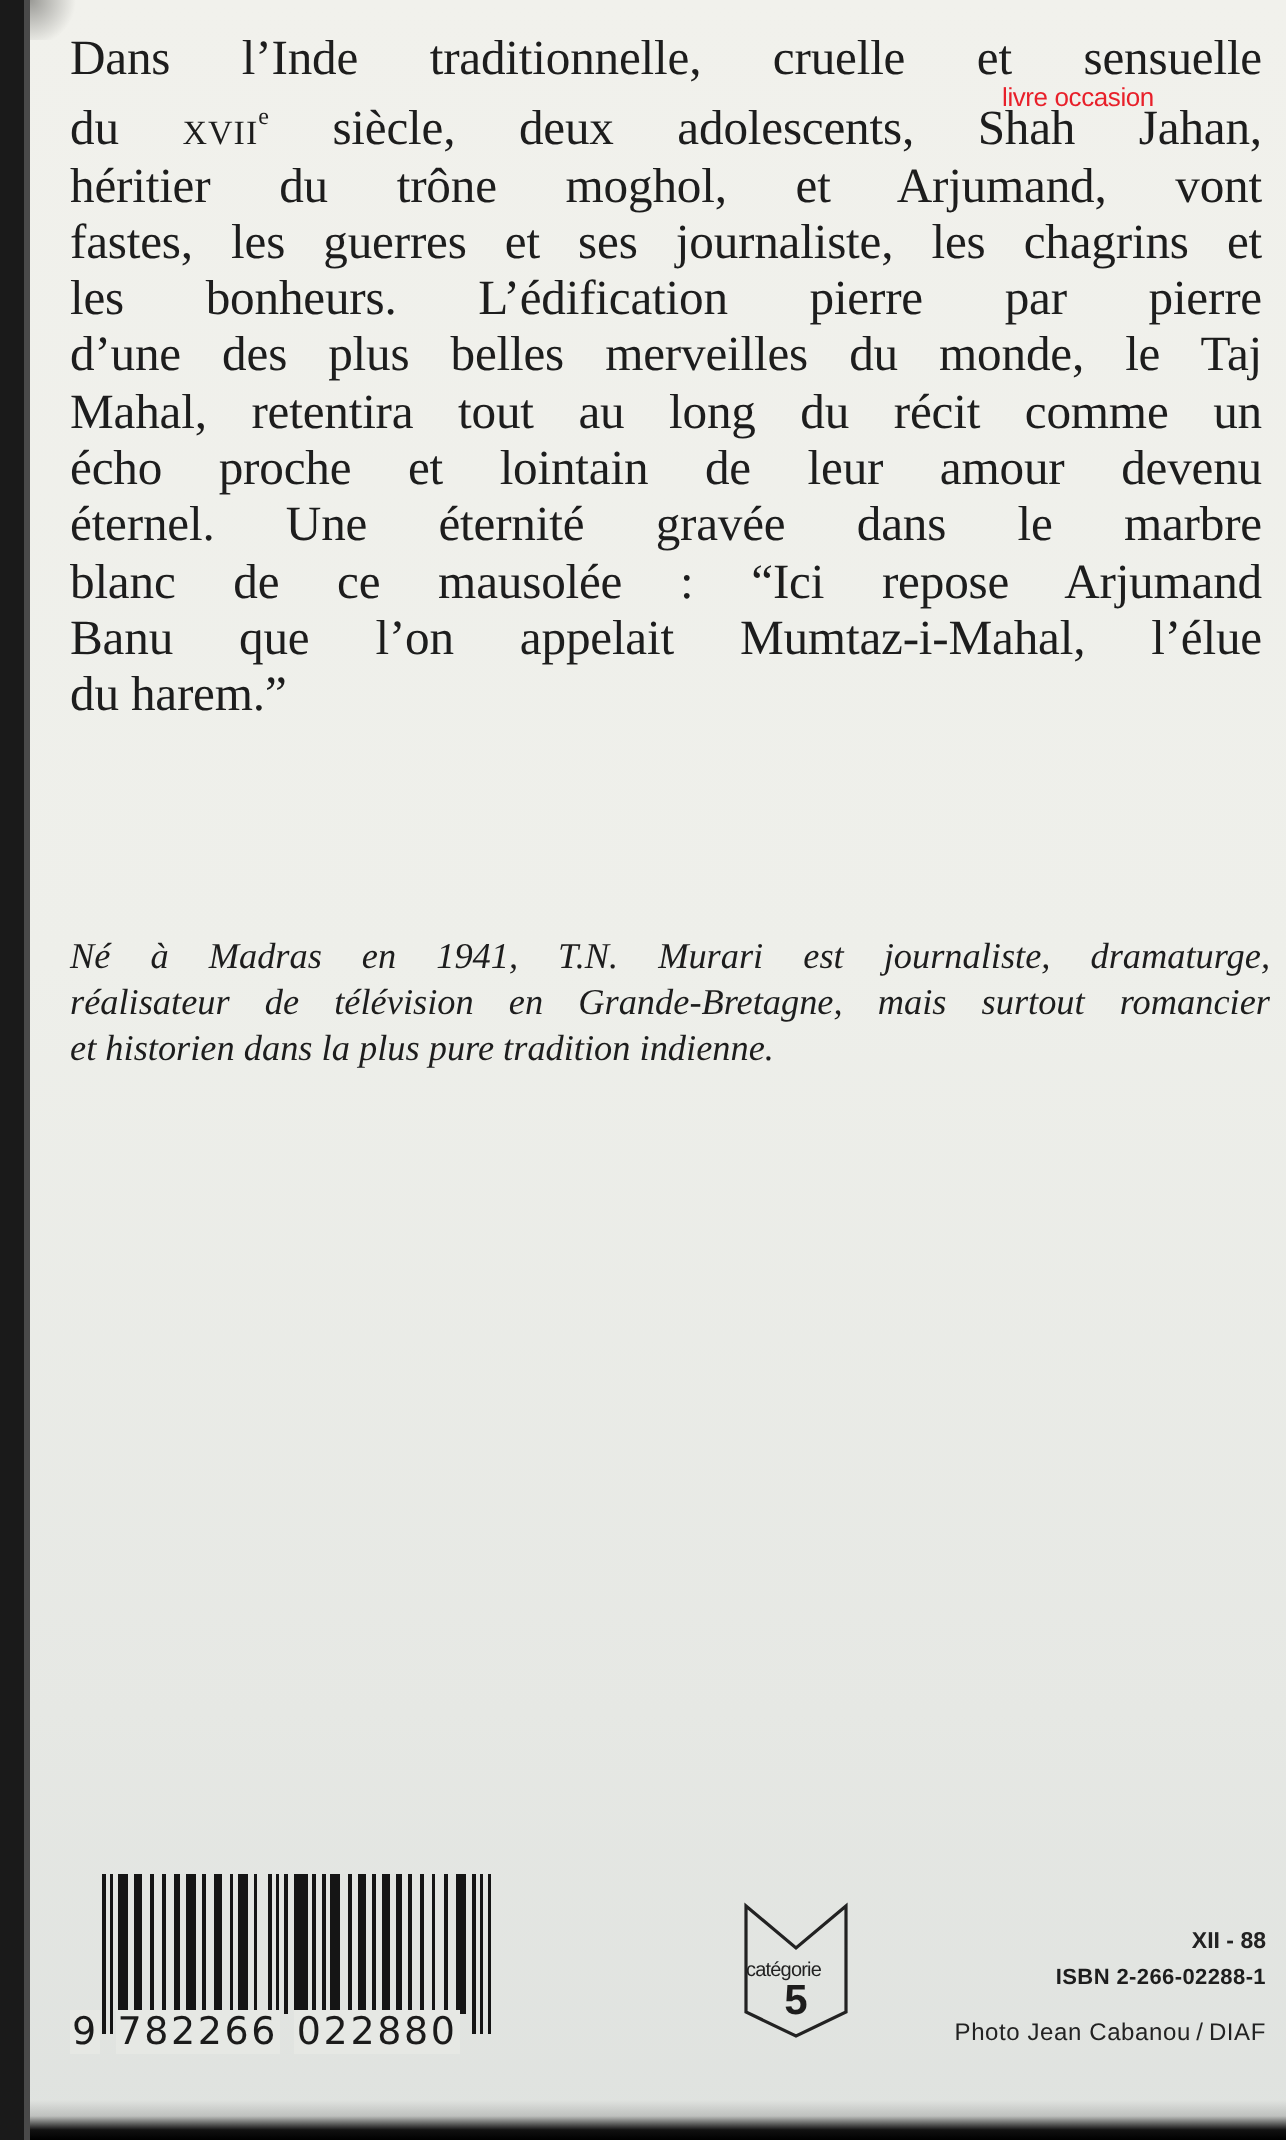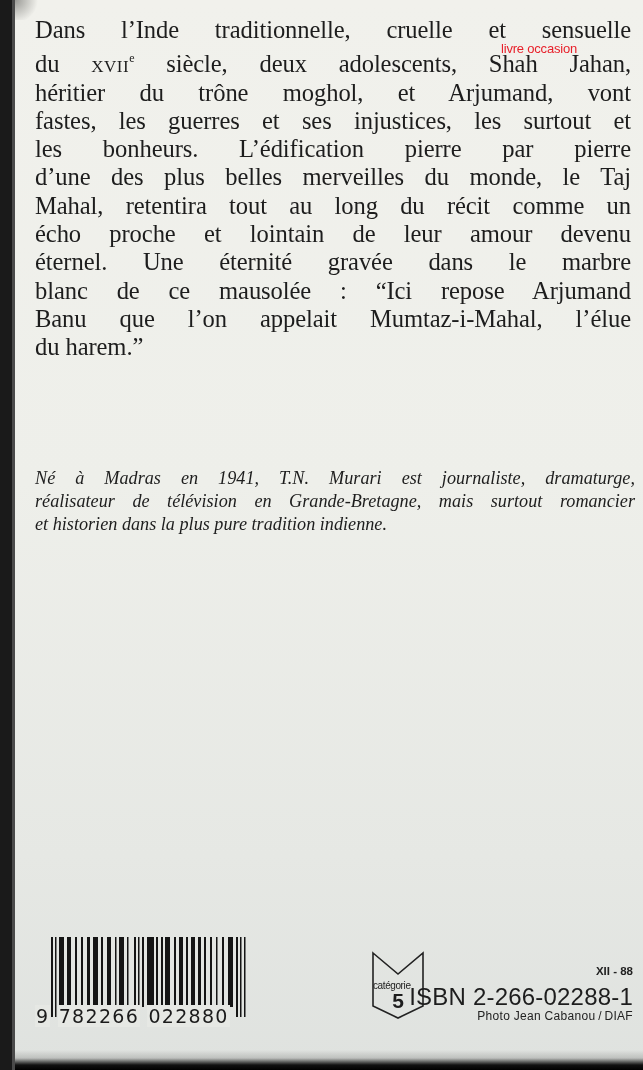--- a/index.html
+++ b/index.html
@@ -67,42 +67,42 @@
     .cat-number {
       position: absolute; left: 358px; top: 989px; width: 50px; text-align: center;
       font-family: "Liberation Sans", "DejaVu Sans", sans-serif; font-weight: bold; font-size: 21px; color: #1d1d1d;
     }
     .date-code {
       position: absolute; right: 22px; top: 965px;
       font-family: "Liberation Sans", "DejaVu Sans", sans-serif; font-size: 11.5px; color: #222; font-weight: bold;
     }
     .isbn {
       position: absolute; right: 22px; top: 983px;
-      font-family: "Liberation Sans", "DejaVu Sans", sans-serif; font-weight: normal; font-size: 24px; color: #1d1d1d;
+      font-family: "Liberation Sans", "DejaVu Sans", sans-serif; font-weight: bold; font-size: 11px; color: #1d1d1d;
       letter-spacing: 0.2px;
       margin-left: 20px;
     }
     .photo-credit {
       position: absolute; right: 22px; top: 1009px;
       font-family: "Liberation Sans", "DejaVu Sans", sans-serif; font-weight: normal; font-size: 12px; color: #222;
       letter-spacing: 0.3px;
     }
   </style>
 </head>
 <body>
 
 <div class="cover">
   <div class="corner-shadow"></div>
   <div class="right-edge"></div>
 
   <div class="blurb">
     <span class="line">Dans l’Inde traditionnelle, cruelle et sensuelle</span>
     <span class="line"><span>du </span><span class="sc">xvii</span><span class="sup">e</span> <span>siècle, deux adolescents, Shah Jahan,</span></span>
     <span class="line">héritier du trône moghol, et Arjumand, vont</span>
-    <span class="line">fastes, les guerres et ses injustices, les surtout et</span>
+    <span class="line">fastes, les guerres et ses journaliste, les chagrins et</span>
     <span class="line">les bonheurs. L’édification pierre par pierre</span>
     <span class="line">d’une des plus belles merveilles du monde, le Taj</span>
     <span class="line">Mahal, retentira tout au long du récit comme un</span>
     <span class="line">écho proche et lointain de leur amour devenu</span>
     <span class="line">éternel. Une éternité gravée dans le marbre</span>
     <span class="line">blanc de ce mausolée : “Ici repose Arjumand</span>
     <span class="line">Banu que l’on appelait Mumtaz-i-Mahal, l’élue</span>
     <span class="line last">du harem.”</span>
   </div>
 

